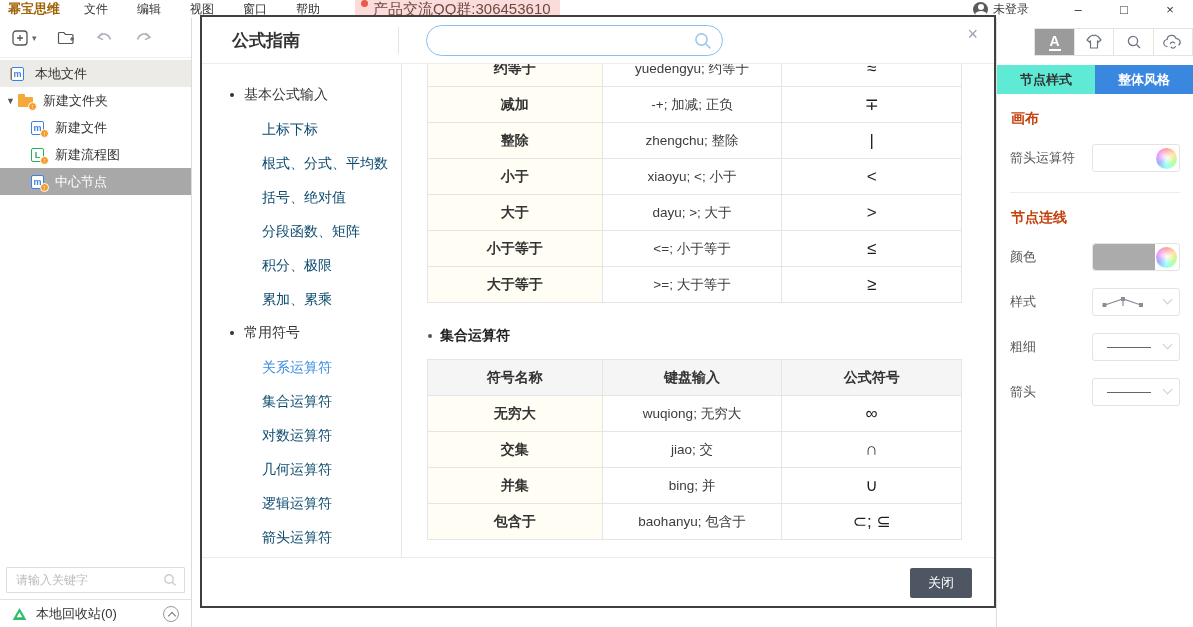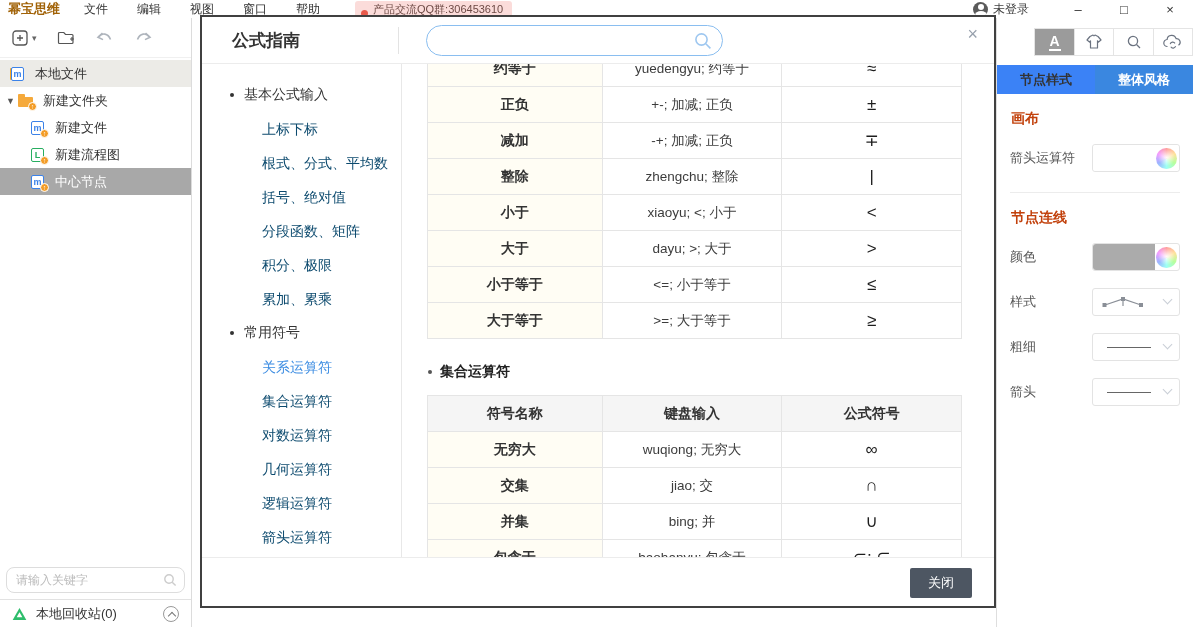--- a/index.html
+++ b/index.html
@@ -4,22 +4,22 @@
 <style>
   * { margin:0; padding:0; box-sizing:border-box; }
   html,body { width:1193px; height:627px; overflow:hidden; background:#fff;
               font-family:"Liberation Sans","DejaVu Sans",sans-serif; }
   body { position:relative; font-size:13px; color:#333; }
 
   
   .topbar { height:18px; display:flex; align-items:center; padding-left:8px; font-size:12px; background:#fff; }
   .logo { color:#a16207; font-weight:bold; font-size:13px; margin-right:24px; }
   .menu-item { margin-right:29px; color:#333; cursor:default; }
-  .qq-badge { display:flex; align-items:flex-end; background:#fbdcda; border-radius:3px;
-              padding:1px 9px 1px 6px; font-size:11px; color:#6d4a45; margin-left:6px; }
+  .qq-badge { display:flex; align-items:flex-start; background:#fbdcda; border-radius:3px;
+              padding:1px 9px 1px 6px; font-size:15px; color:#6d4a45; margin-left:6px; }
   .qq-dot { width:7px; height:7px; border-radius:50%; background:#e8594a; margin-right:5px; }
   .topbar-right { margin-left:auto; display:flex; align-items:center; }
   .avatar { width:15px; height:15px; border-radius:50%; background:#5a5a5a; position:relative; overflow:hidden; margin-right:5px; }
   .avatar:before { content:""; position:absolute; left:4.5px; top:2.5px; width:6px; height:6px; border-radius:50%; background:#fff; }
   .avatar:after  { content:""; position:absolute; left:1.5px; top:9px; width:12px; height:8px; border-radius:50%; background:#fff; }
   .login-label { color:#444; margin-right:26px; }
   .win-btn { width:46px; text-align:center; font-size:13px; color:#333; cursor:default; }
 
   
   .main { position:absolute; top:18px; left:0; right:0; bottom:0; display:flex; }
@@ -46,21 +46,21 @@
   .ticon.green .page { border-color:#27ae60; color:#27ae60; }
   .ticon .backbook { position:absolute; left:0; top:2px; width:6px; height:12px; background:#f5a623; border-radius:1px; }
   .ticon .folder-body { position:absolute; left:0; top:4px; width:15px; height:10px; background:#f5a93b; border-radius:1px; }
   .ticon .folder-tab { position:absolute; left:0; top:1.5px; width:7px; height:4px; background:#f5a93b; border-radius:1px 1px 0 0; }
   .badge { position:absolute; right:-2px; bottom:-2px; width:9px; height:9px; border-radius:50%;
            background:#f39c26; border:1px solid #fff; color:#fff; font-size:7px; line-height:7px;
            text-align:center; }
 
   .sidebar-bottom { position:absolute; left:0; right:0; bottom:0; background:#fff; }
   .s-search { position:relative; margin:5px 6px 6px 6px; }
-  .s-search input { width:100%; height:26px; border:1px solid #ddd; border-radius:8px;
+  .s-search input { width:100%; height:26px; border:1px solid #ddd; border-radius:1px;
                     padding:0 28px 0 9px; font-size:12px; color:#666; outline:none;
                     font-family:"Liberation Sans","DejaVu Sans",sans-serif; }
   .s-search input::placeholder { color:#bbb; }
   .s-search .mag { position:absolute; right:8px; top:6px; }
   .recycle-row { height:28px; border-top:1px solid #e2e2e2; display:flex; align-items:center;
                  padding:0 12px; font-size:13px; color:#333; }
   .recycle-row svg { margin-right:9px; }
   .chev-circle { margin-left:auto; width:16px; height:16px; border:1px solid #999; border-radius:50%; position:relative; }
   .chev-circle:after { content:""; position:absolute; left:4.5px; top:6px; width:5px; height:5px;
                        border-left:1.2px solid #777; border-top:1.2px solid #777; transform:rotate(45deg); }
@@ -70,21 +70,21 @@
   
   .rpanel { width:197px; border-left:1px solid #dedede; background:#fff; position:relative; }
   .rp-toolbar { display:flex; margin:10px 0 0 37px; height:28px; border:1px solid #e4e4e4; }
   .seg { width:40px; display:flex; align-items:center; justify-content:center; background:#fff;
          border-left:1px solid #e4e4e4; cursor:pointer; color:#6b7380; }
   .seg:first-child { border-left:none; }
   .seg.active { background:#9b9b9b; color:#fff; }
   .seg .A { font-size:14px; font-weight:bold; border-bottom:2px solid currentColor; line-height:15px; padding:0 1px; }
   .rp-tabs { display:flex; height:29px; margin-top:9px; font-size:13px; font-weight:bold; }
   .rp-tab { flex:1; display:flex; align-items:center; justify-content:center; cursor:pointer;
-            background:#3b82f6; color:#333; }
+            background:#5eead4; color:#333; }
   .rp-tab.active { background:#3a87e0; color:#fff; }
   .rp-section { padding:0 13px; }
   .rp-h { font-size:14px; font-weight:bold; color:#c2410c; margin:16px 0 2px 1px; }
   .rp-row { display:flex; align-items:center; justify-content:space-between; margin-top:15px; height:30px; }
   .rp-label { font-size:13px; color:#555; }
   .rp-control { width:88px; height:28px; border:1px solid #e3e3e3; border-radius:3px; position:relative;
                 background:#fff; display:flex; align-items:center; cursor:pointer; }
   .swatch { position:absolute; left:0; top:0; bottom:0; right:0; border-radius:3px; }
   .swatch.gray { background:#ababab; right:24px; border-radius:3px 0 0 3px; }
   .rainbow { position:absolute; right:2px; top:2.5px; width:21px; height:21px; border-radius:50%;
@@ -366,25 +366,20 @@
     </div>
 
     <div class="m-content">
       <div class="tbl clipped">
         <div class="trow">
           <div class="tc name">约等于</div>
           <div class="tc kb">yuedengyu; 约等于</div>
           <div class="tc sym">≈</div>
         </div>
         <div class="trow">
-          <div class="tc name">正负</div>
-          <div class="tc kb">+-; 加减; 正负</div>
-          <div class="tc sym">±</div>
-        </div>
-        <div class="trow">
           <div class="tc name">减加</div>
           <div class="tc kb">-+; 加减; 正负</div>
           <div class="tc sym">∓</div>
         </div>
         <div class="trow">
           <div class="tc name">整除</div>
           <div class="tc kb">zhengchu; 整除</div>
           <div class="tc sym">|</div>
         </div>
         <div class="trow">

